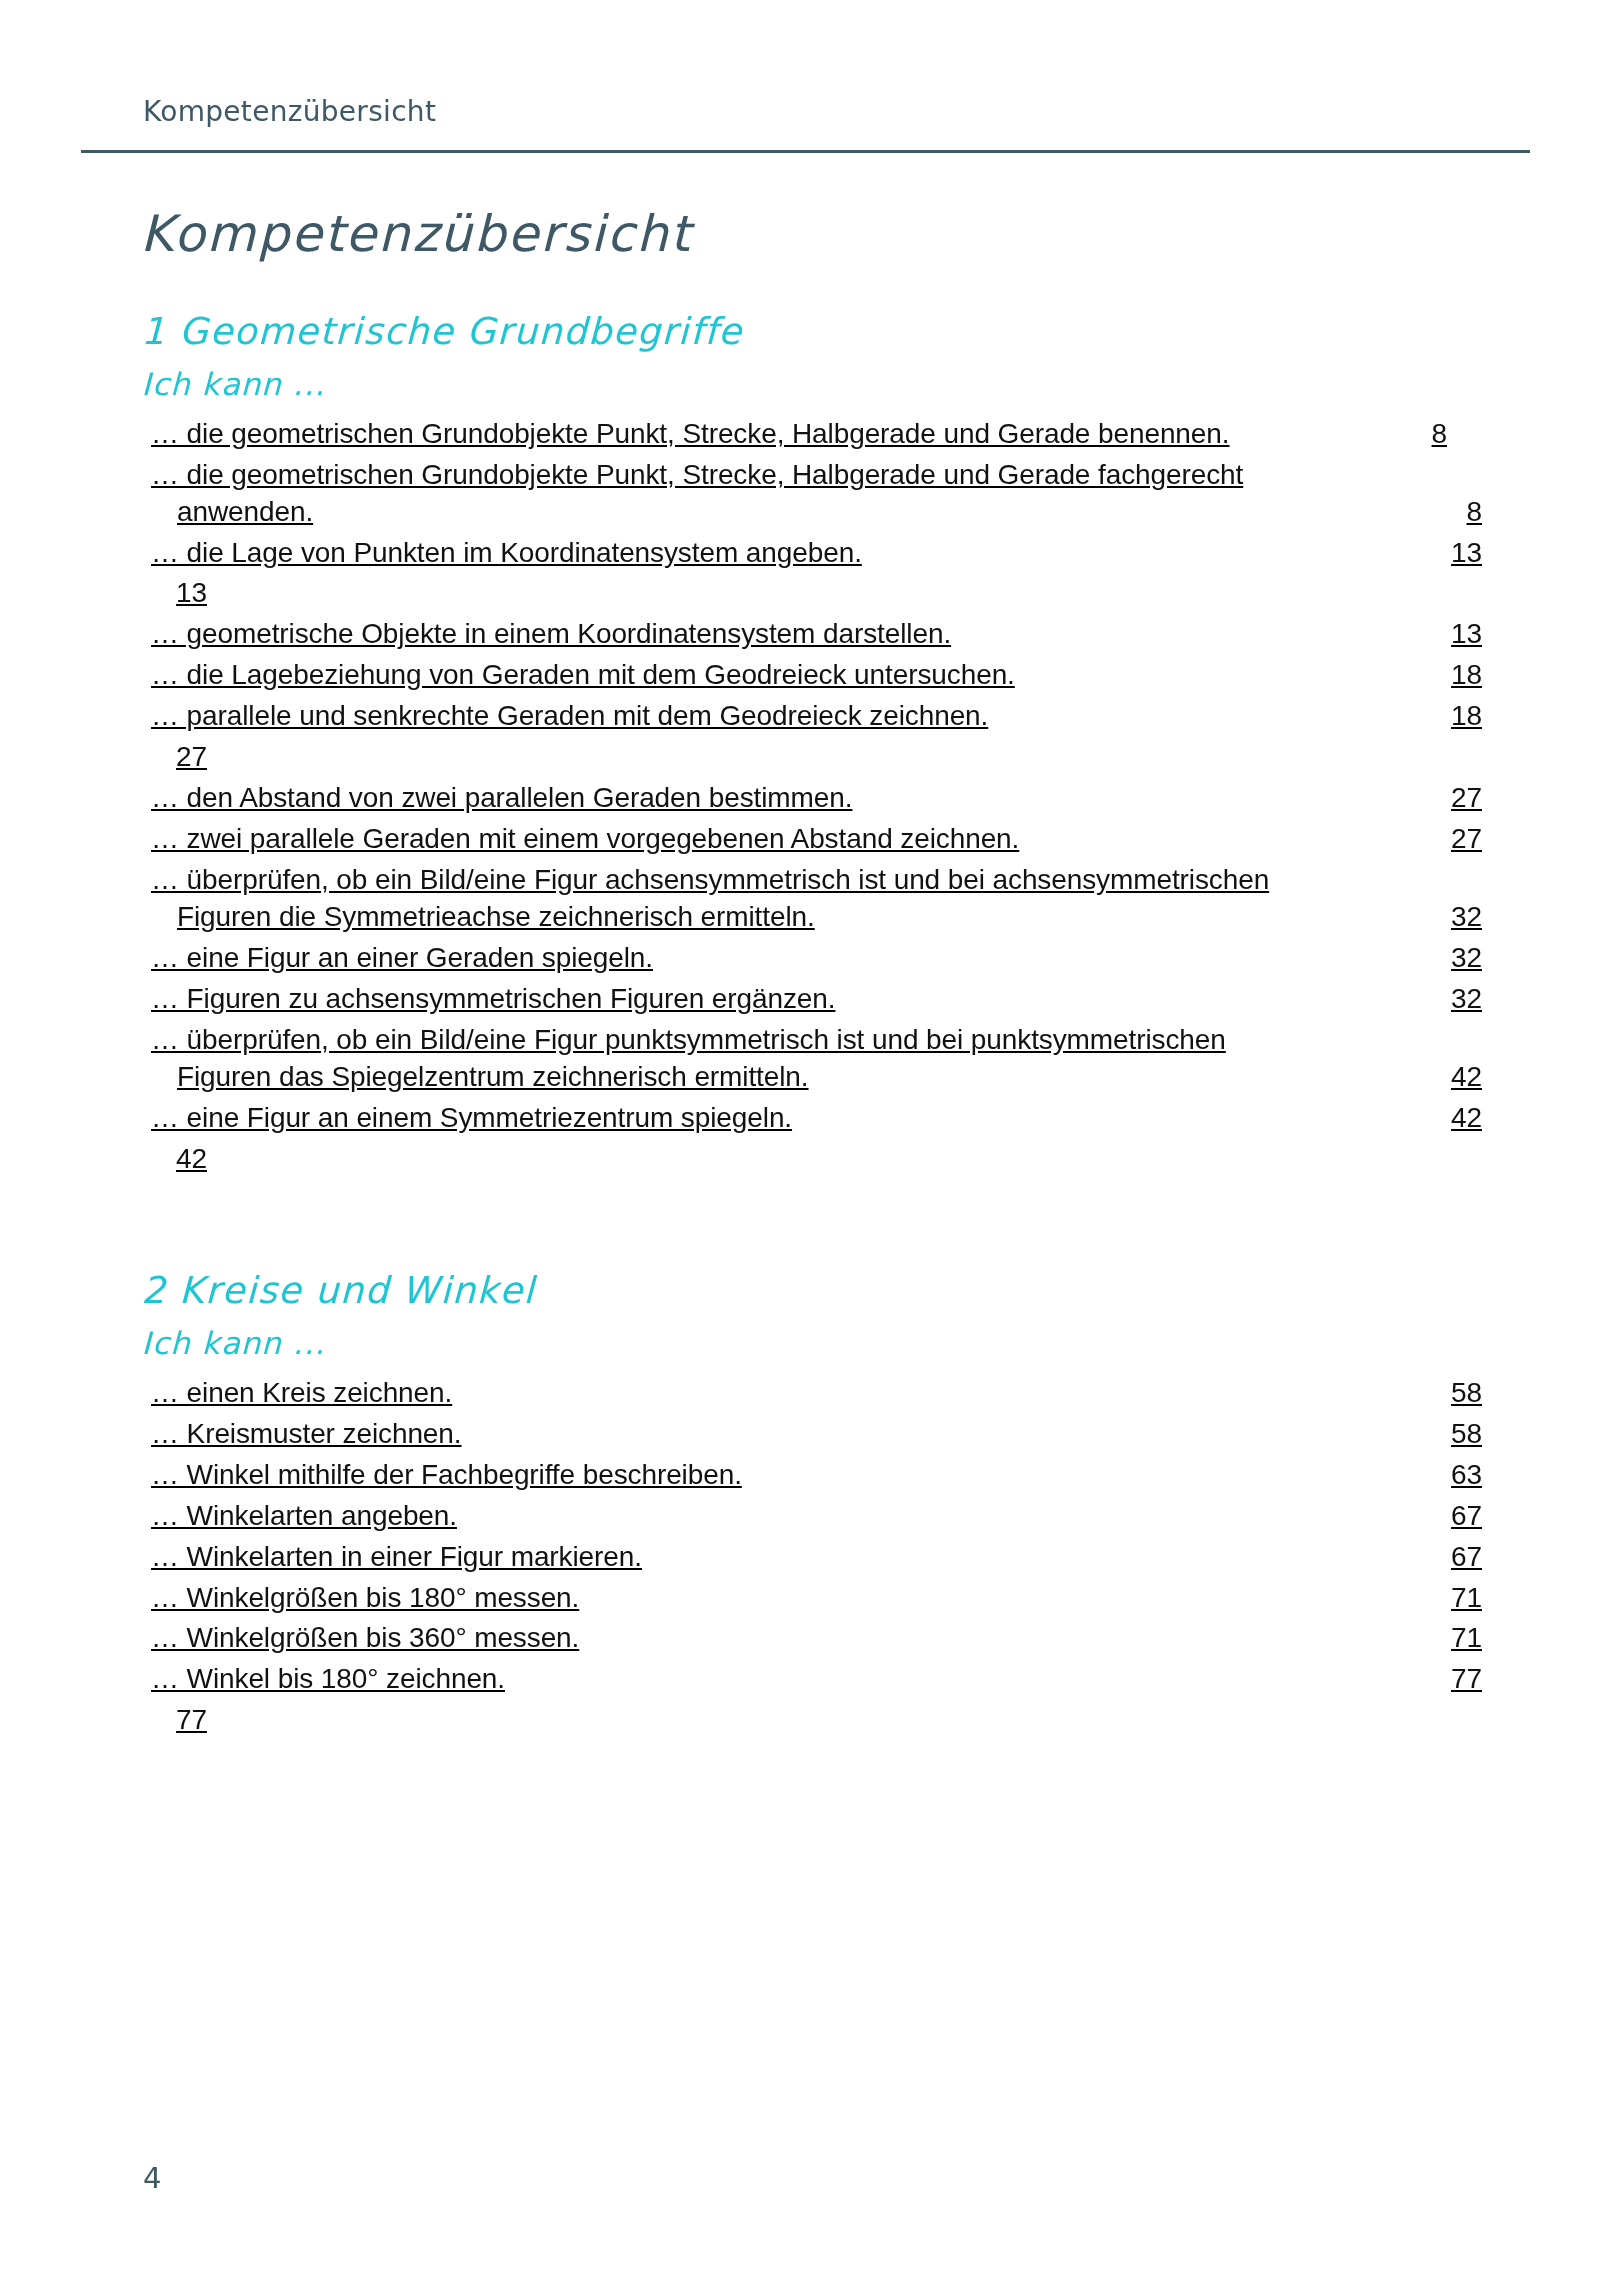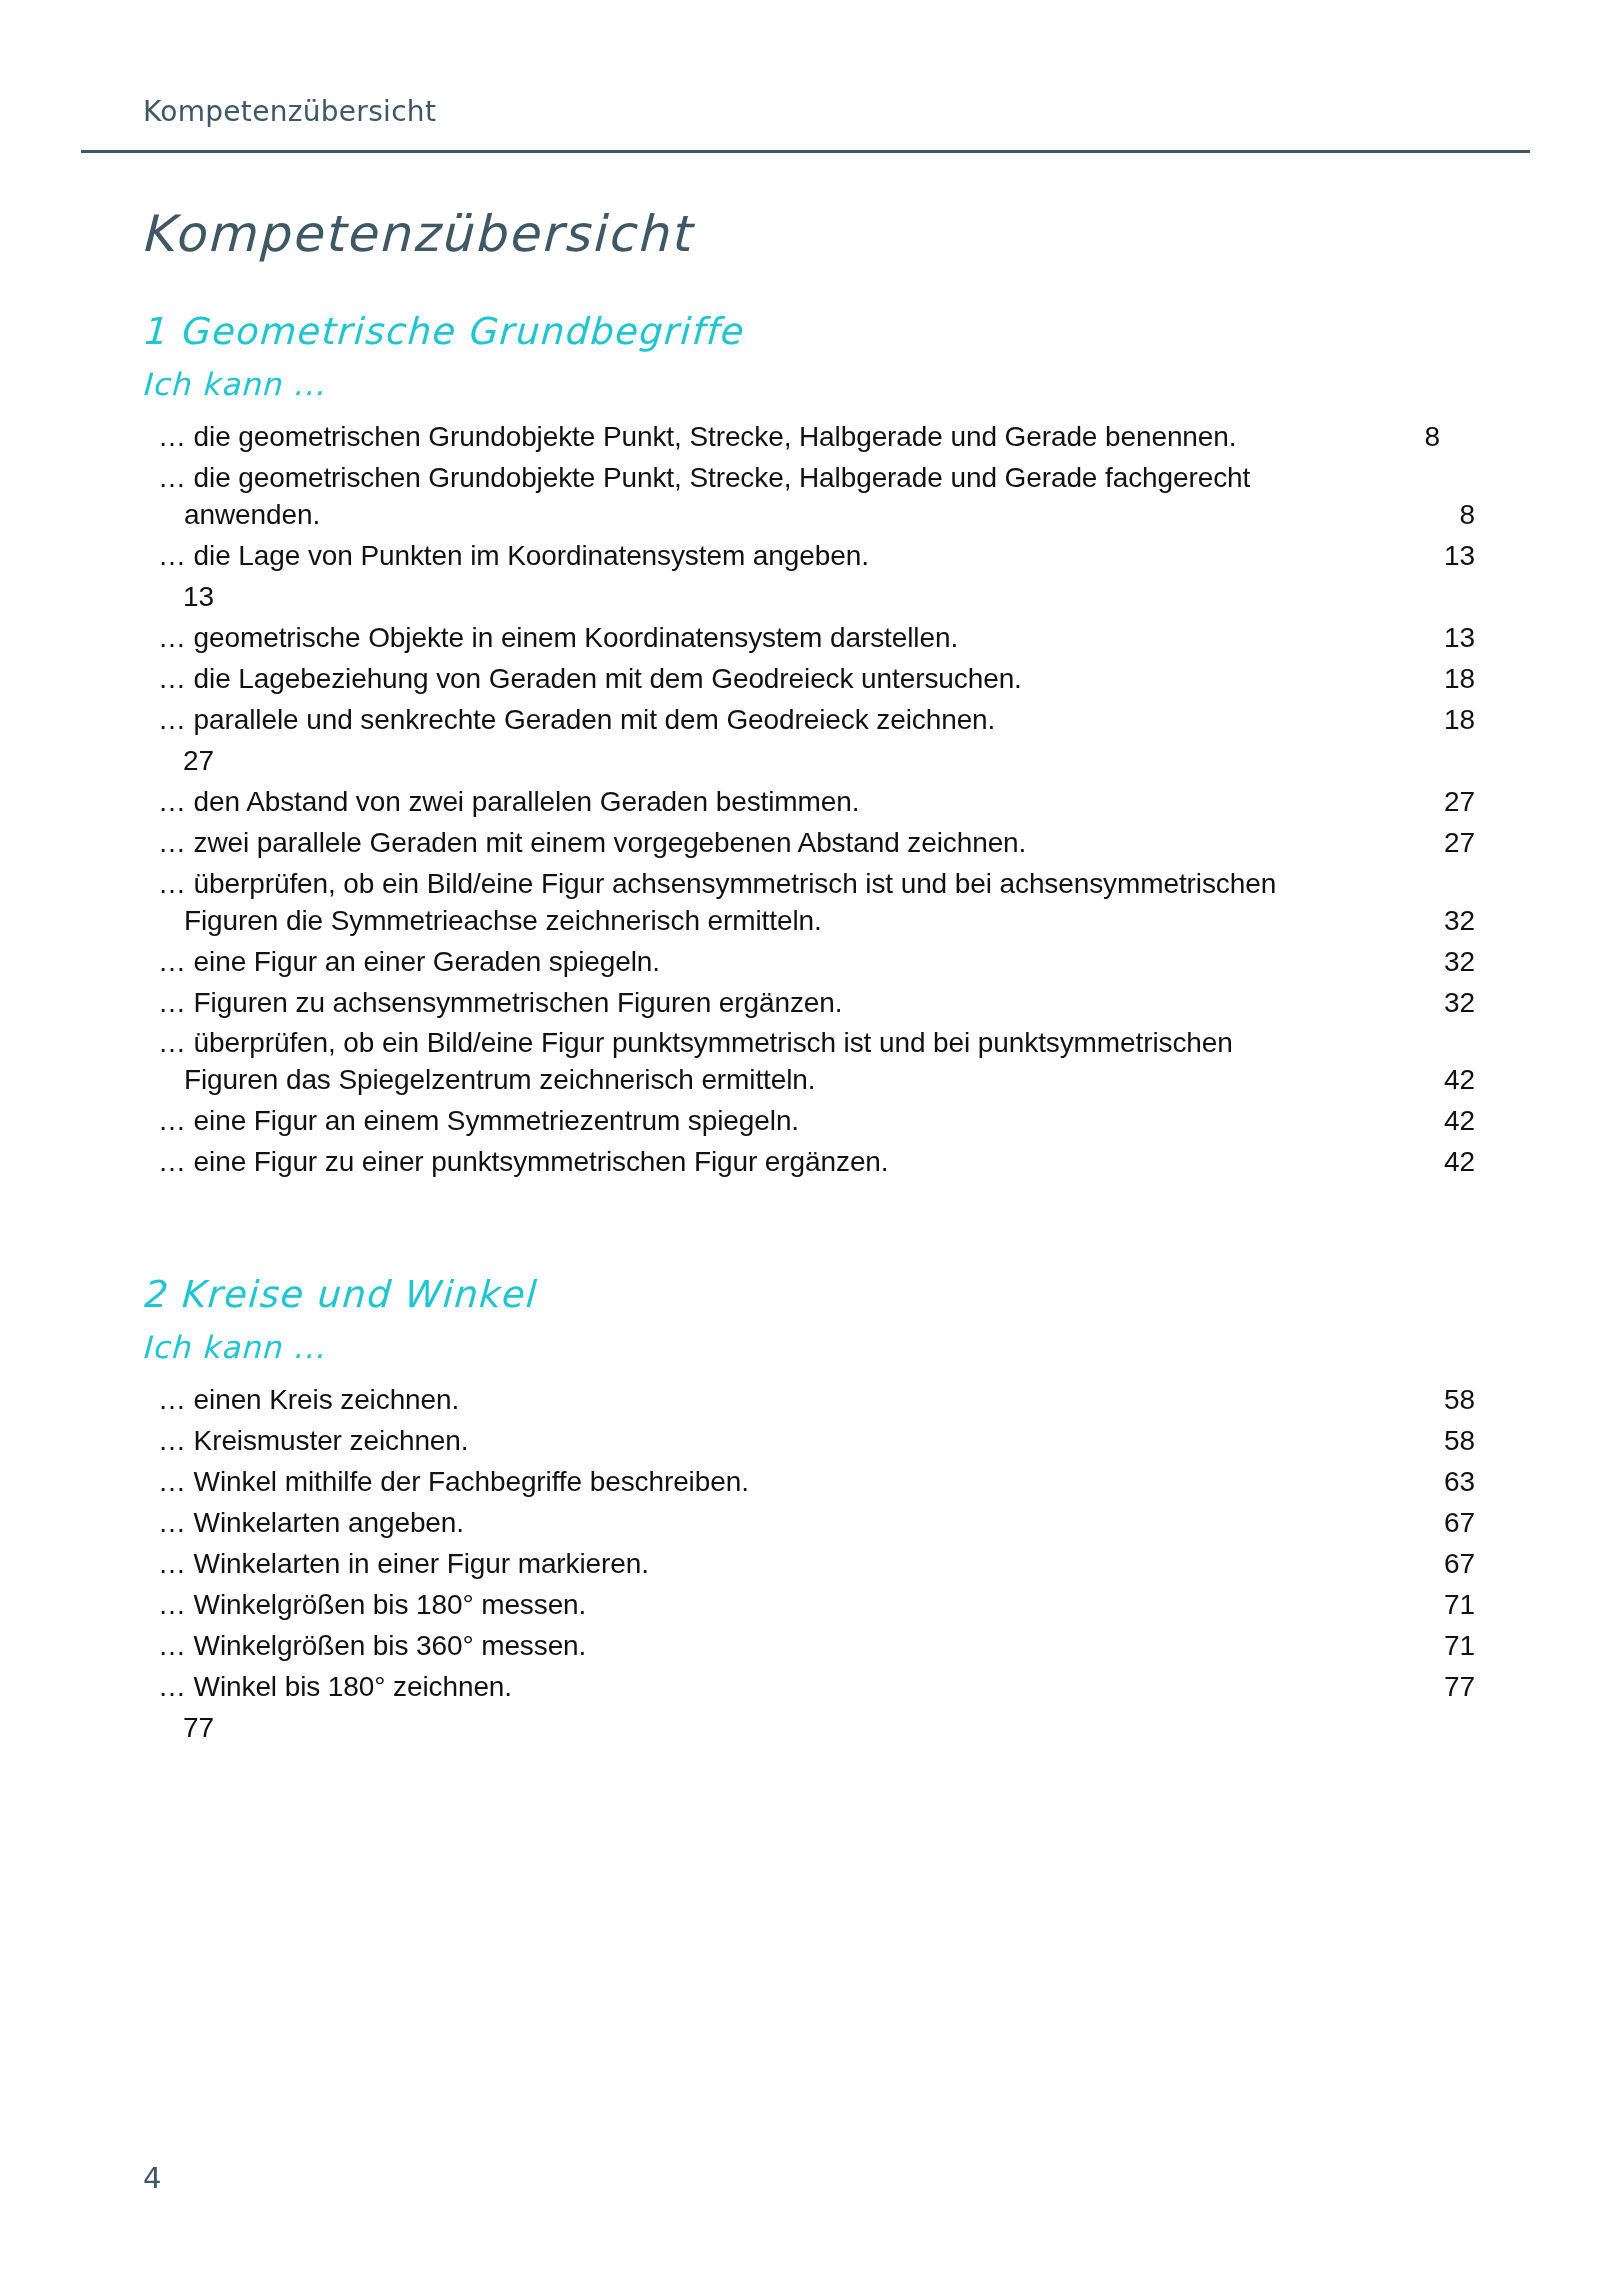--- a/index.html
+++ b/index.html
@@ -92,22 +92,23 @@
     letter-spacing: 1px;
     margin: 0 0 11.3px 0;
     transform: skewX(-4deg);
     transform-origin: left bottom;
     white-space: nowrap;
   }
 
   
   .skill-list {
     list-style: none;
-    margin: 15px;
+    margin: 8px;
     padding: 0;
+    text-decoration: underline;
   }
 
   .skill-row {
     display: flex;
     align-items: flex-start;
     justify-content: space-between;
     font-family: "Liberation Sans Narrow", "Liberation Sans", sans-serif;
     font-size: 28px;
     line-height: 1.32;
     color: #111111;
@@ -218,21 +219,20 @@
             </li>
             <li class="skill-row multiline">
               <span class="skill-text">… überprüfen, ob ein Bild/eine Figur punktsymmetrisch ist und bei punktsymmetrischen Figuren das Spiegelzentrum zeichnerisch ermitteln.</span>
               <span class="skill-page">42</span>
             </li>
             <li class="skill-row">
               <span class="skill-text">… eine Figur an einem Symmetriezentrum spiegeln.</span>
               <span class="skill-page">42</span>
             </li>
             <li class="skill-row">
-              <span class="skill-text">… eine Figur zu einer punktsymmetrischen Figur ergänzen.</span>
               <span class="skill-page">42</span>
             </li>
           </ul>
         </section>
         <section class="section">
           <h2 class="section-title">2 Kreise und Winkel</h2>
           <h3 class="section-subtitle">Ich kann ...</h3>
           <ul class="skill-list">
             <li class="skill-row">
               <span class="skill-text">… einen Kreis zeichnen.</span>

